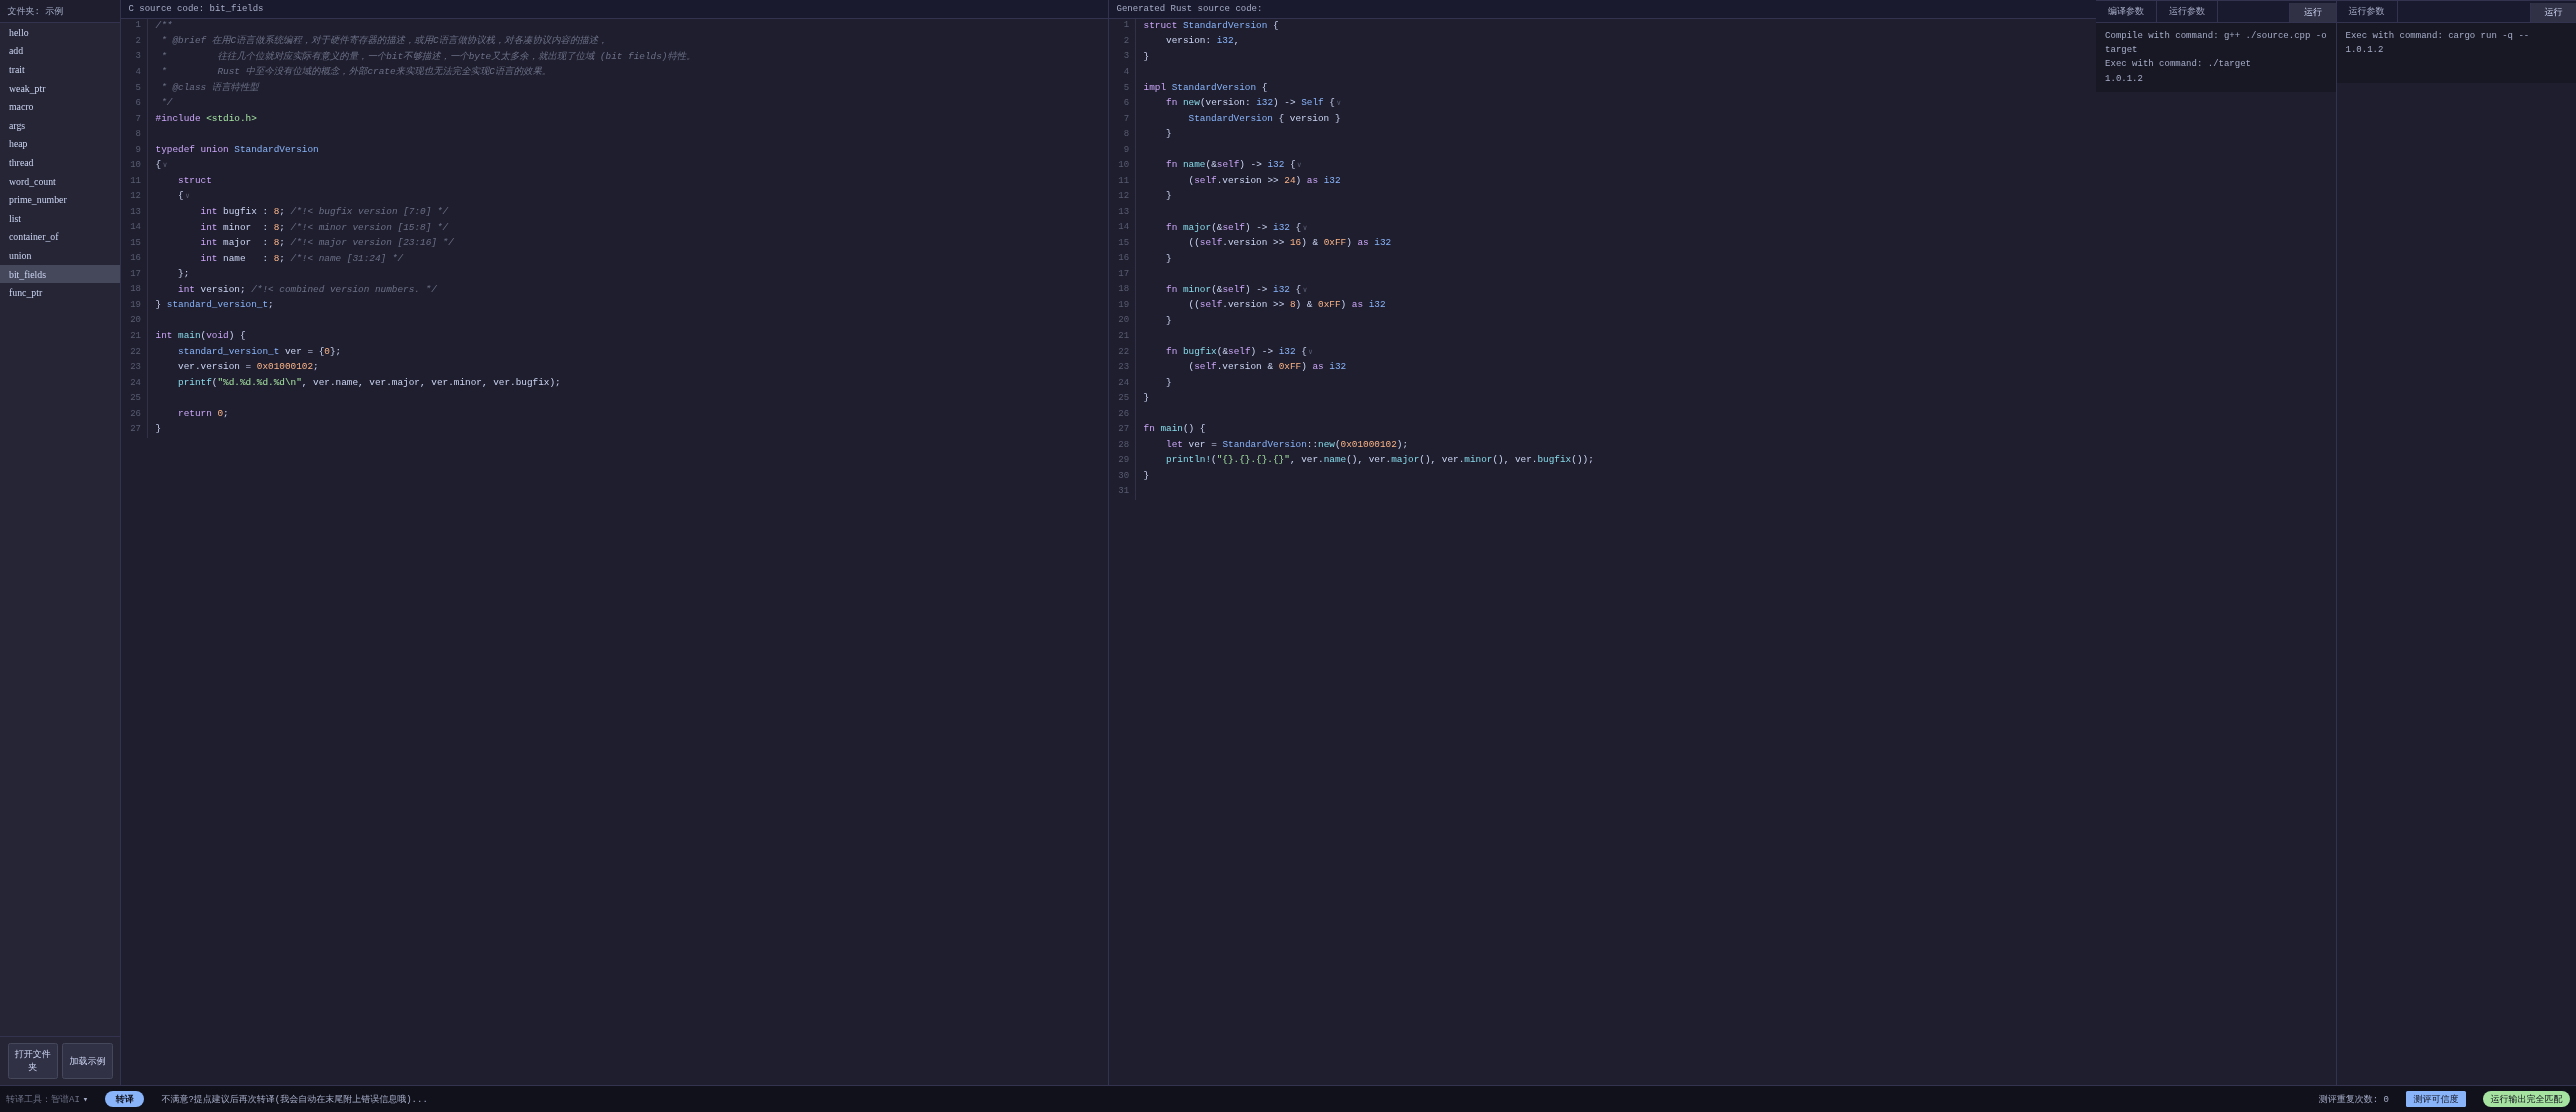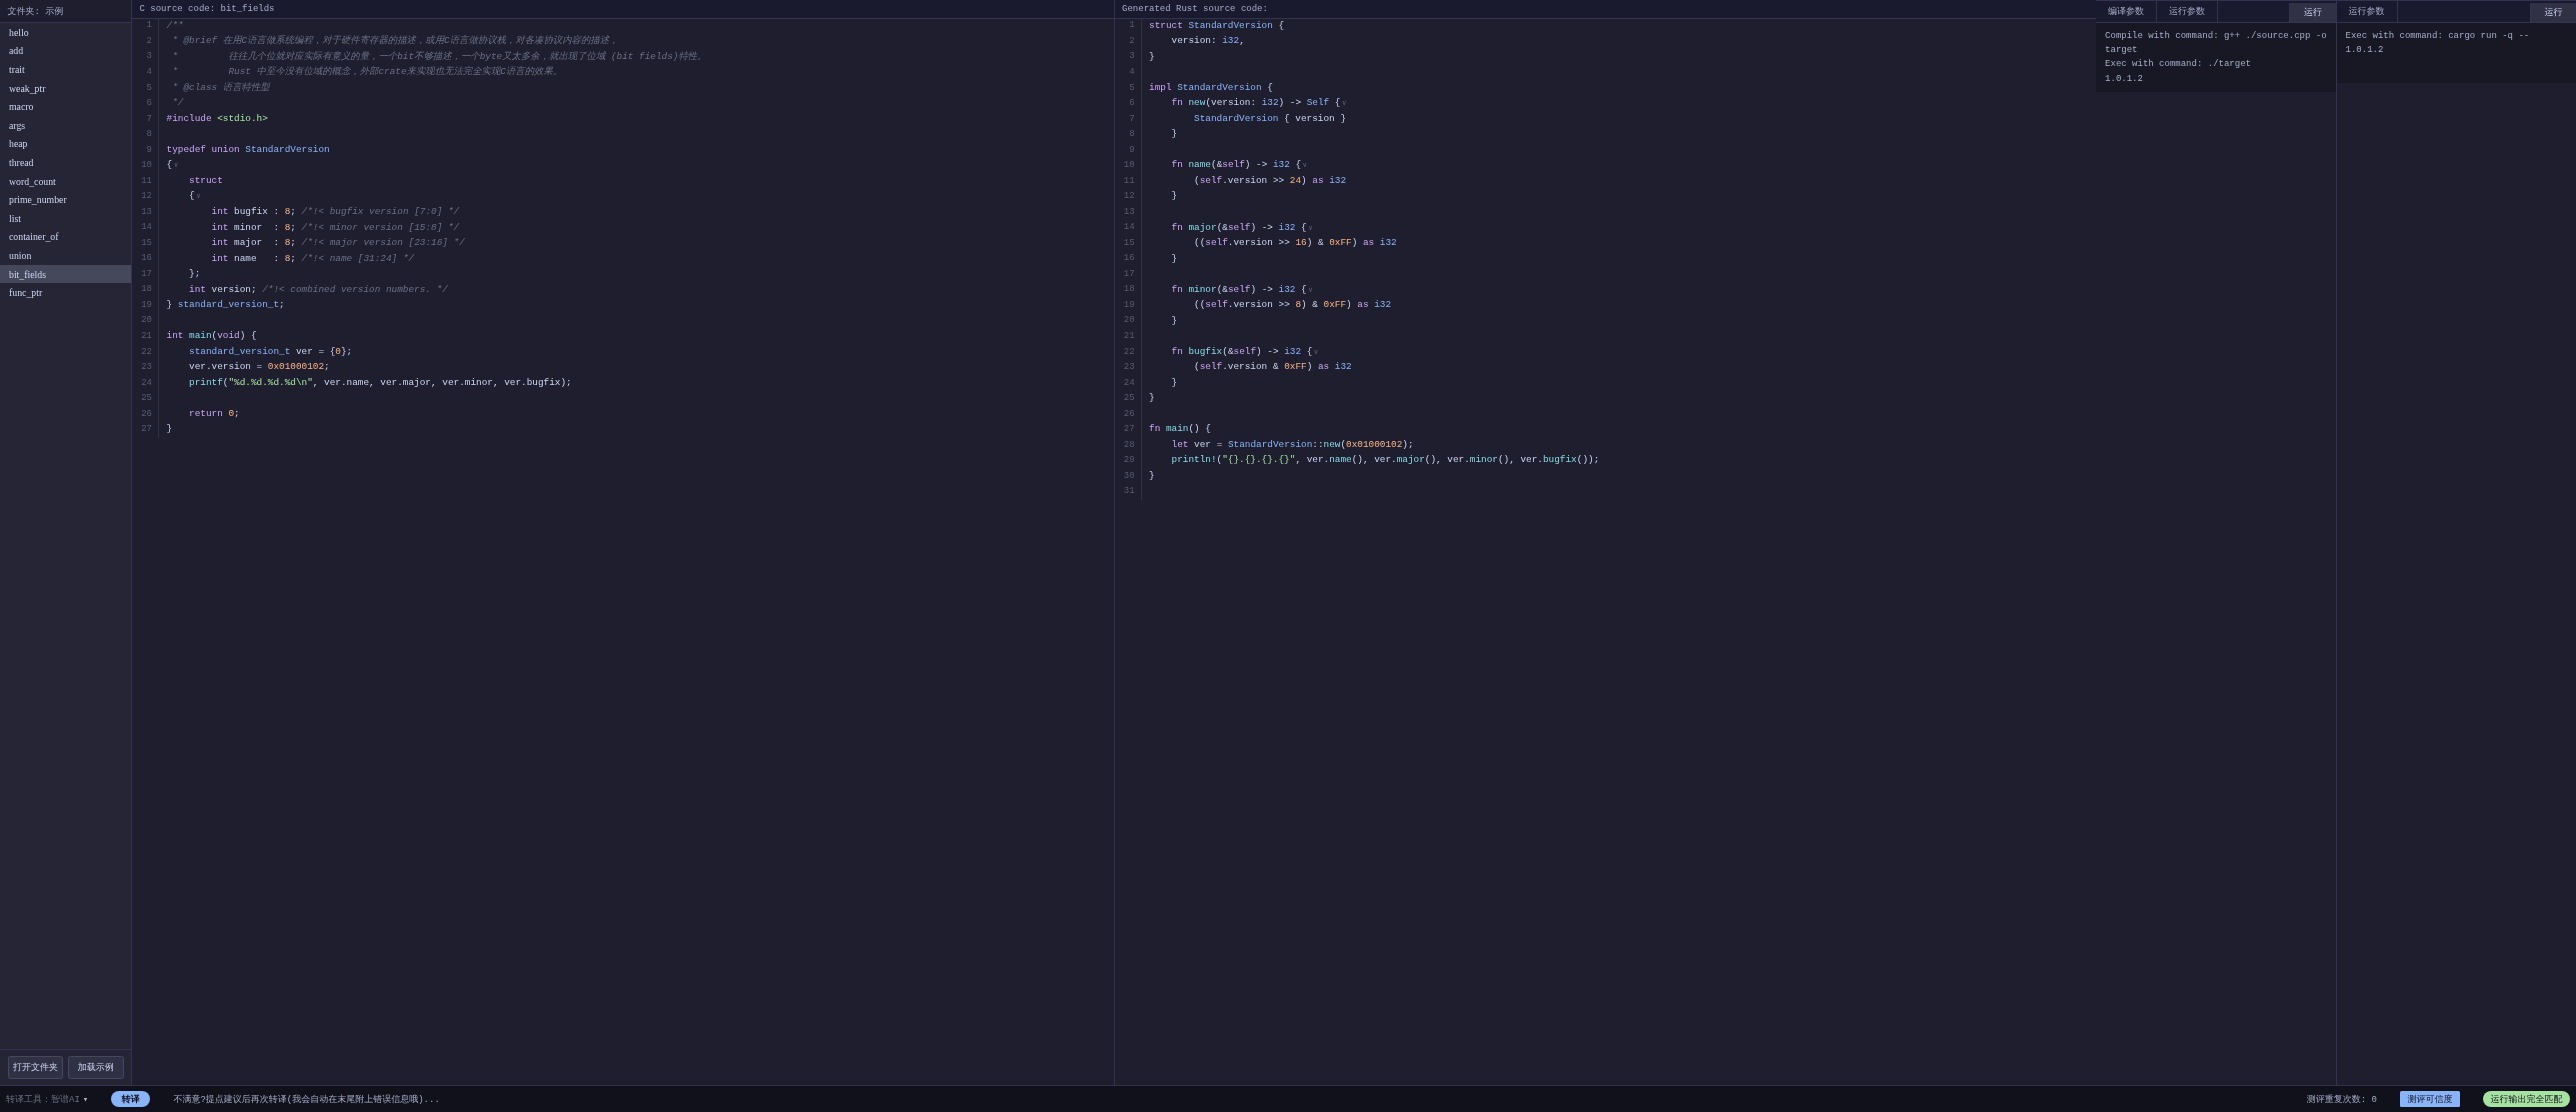--- a/index.html
+++ b/index.html
@@ -16,21 +16,21 @@
 
     
     .main-area {
       display: flex;
       flex: 1;
       overflow: hidden;
     }
 
     
     .sidebar {
-      width: 132px;
+      width: 121px;
       background: #252535;
       display: flex;
       flex-direction: column;
       border-right: 0.8px solid #333350;
       flex-shrink: 0;
     }
     .sidebar-title {
       padding: 4.5px 7.5px;
       font-size: 9px;
       color: #a6adc8;
@@ -184,21 +184,21 @@
     }
     .output-line { margin: 0; }
 
     
     .status-bar {
       display: flex;
       align-items: center;
       background: #11111b;
       border-top: 0.8px solid #333350;
       padding: 13px 6px;
-      gap: 23px;
+      gap: 17px;
       flex-shrink: 0;
       height: 23px;
     }
     .status-item {
       font-size: 9px;
       color: #a6adc8;
       display: flex;
       align-items: center;
       gap: 3px;
     }

